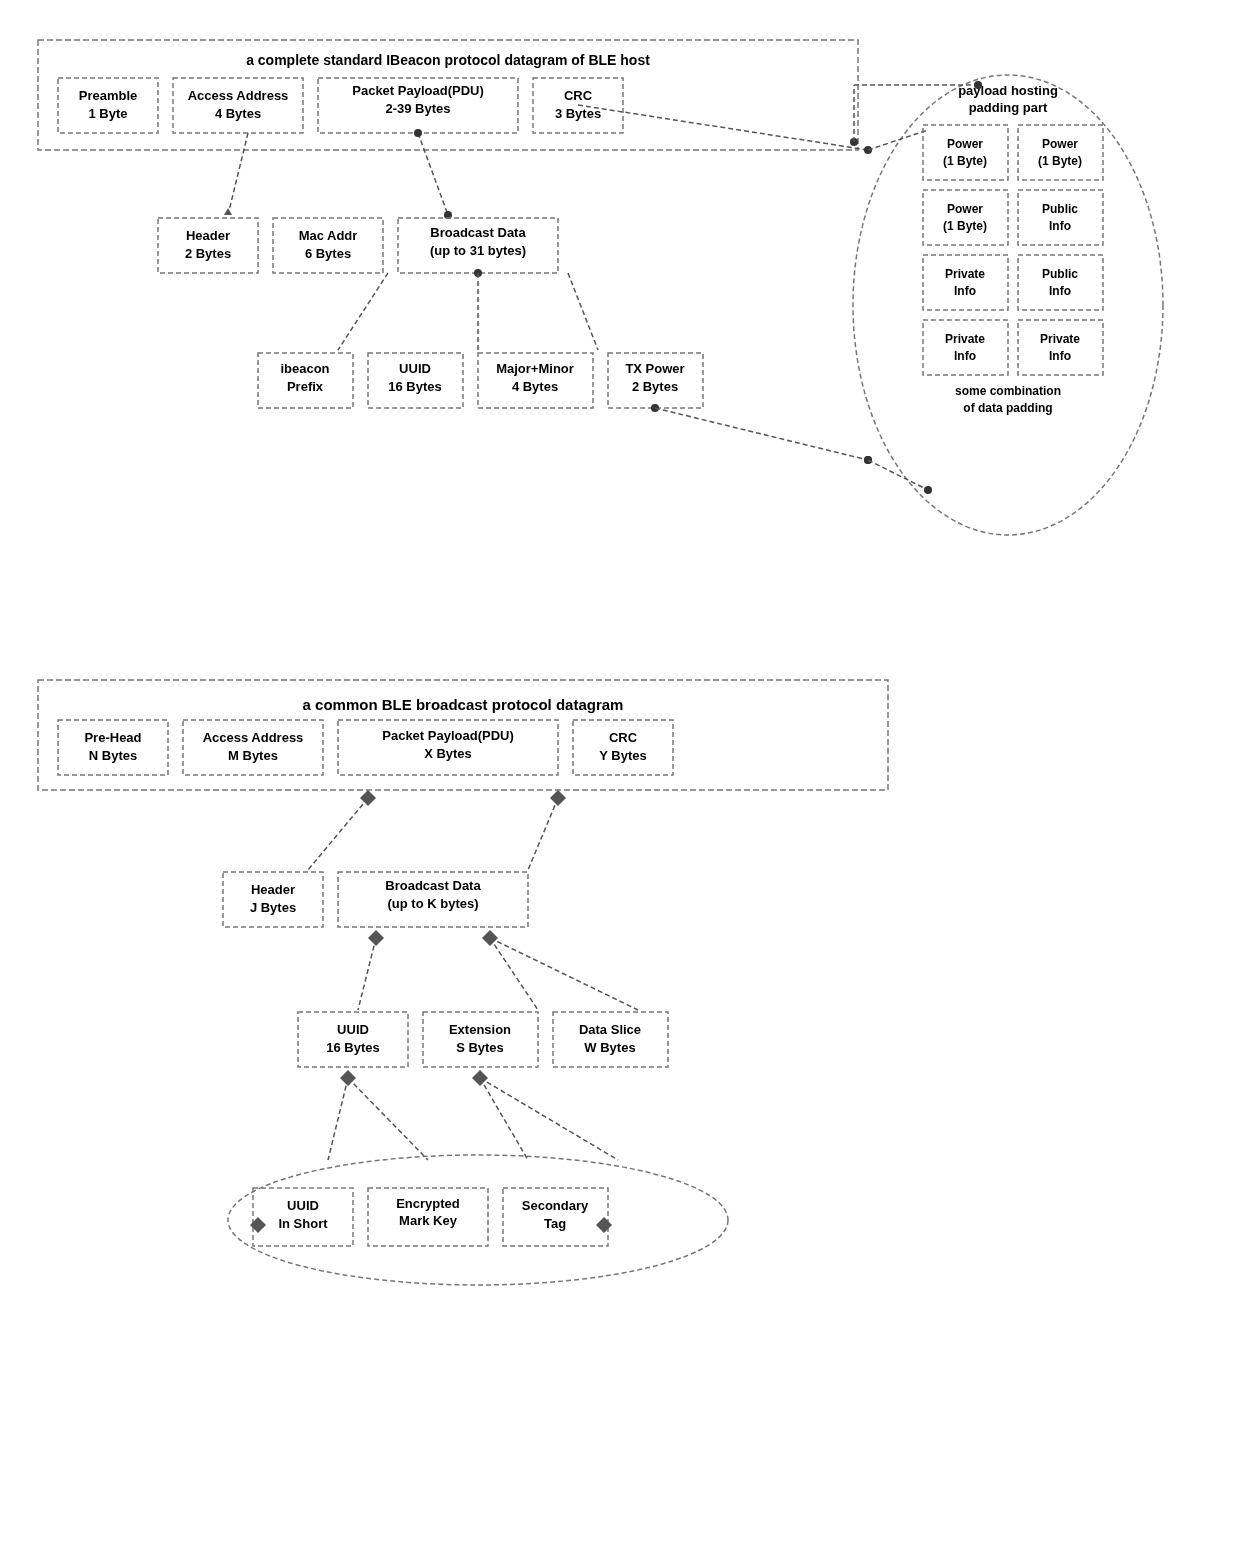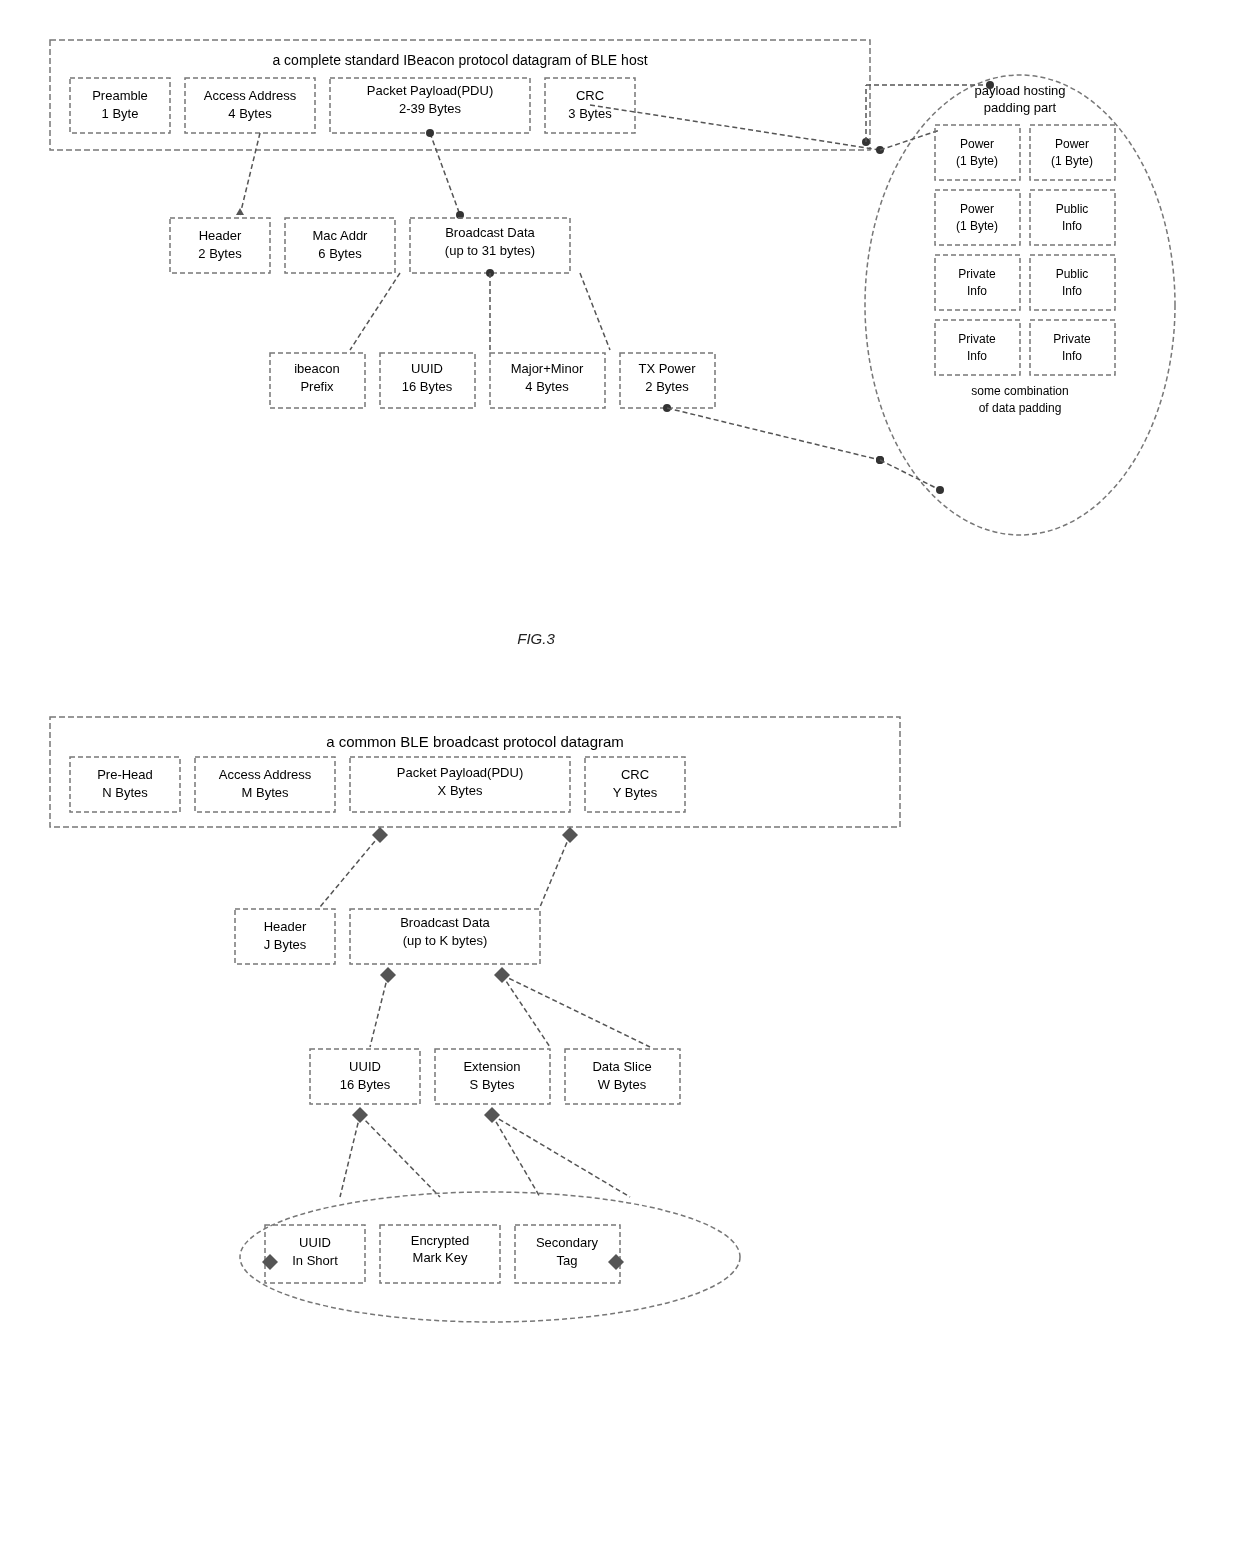--- a/index.html
+++ b/index.html
@@ -6,21 +6,22 @@
     body {
       width: 1240px;
       min-height: 1542px;
       background: #fff;
       font-family: Arial, sans-serif;
       font-size: 13px;
       color: #222;
     }
     .page {
       width: 1072px;
-      padding: 30px 40px;
+      padding: 30px 28px;
+      font-weight: bold;
     }
     
     .figure-section {
       margin-bottom: 60px;
       position: relative;
     }
     .figure-label {
       text-align: center;
       font-size: 15px;
       margin-top: 20px;
@@ -154,21 +155,20 @@
       <text x="1032" y="330" text-anchor="middle" font-size="12">Info</text>
 
       <text x="980" y="365" text-anchor="middle" font-size="12">some combination</text>
       <text x="980" y="382" text-anchor="middle" font-size="12">of data padding</text>
 
       <circle cx="840" cy="430" r="4" fill="#333"></circle>
       <line x1="840" y1="430" x2="900" y2="460" stroke="#555" stroke-width="1.5" stroke-dasharray="5,3"></line>
       <circle cx="900" cy="460" r="4" fill="#333"></circle>
     </svg>
 
-    <div class="figure-label">FIG.3</div>
   </div>
 
   <div class="figure-section">
     <svg class="diagram-svg" width="1160" height="700">
 
       <rect x="10" y="10" width="850" height="110" fill="none" stroke="#777" stroke-width="1.5" stroke-dasharray="6,3"></rect>
 
       <text x="435" y="40" text-anchor="middle" font-size="15">a common BLE broadcast protocol datagram</text>
 
       <rect x="30" y="50" width="110" height="55" fill="none" stroke="#777" stroke-width="1.5" stroke-dasharray="5,3"></rect>

